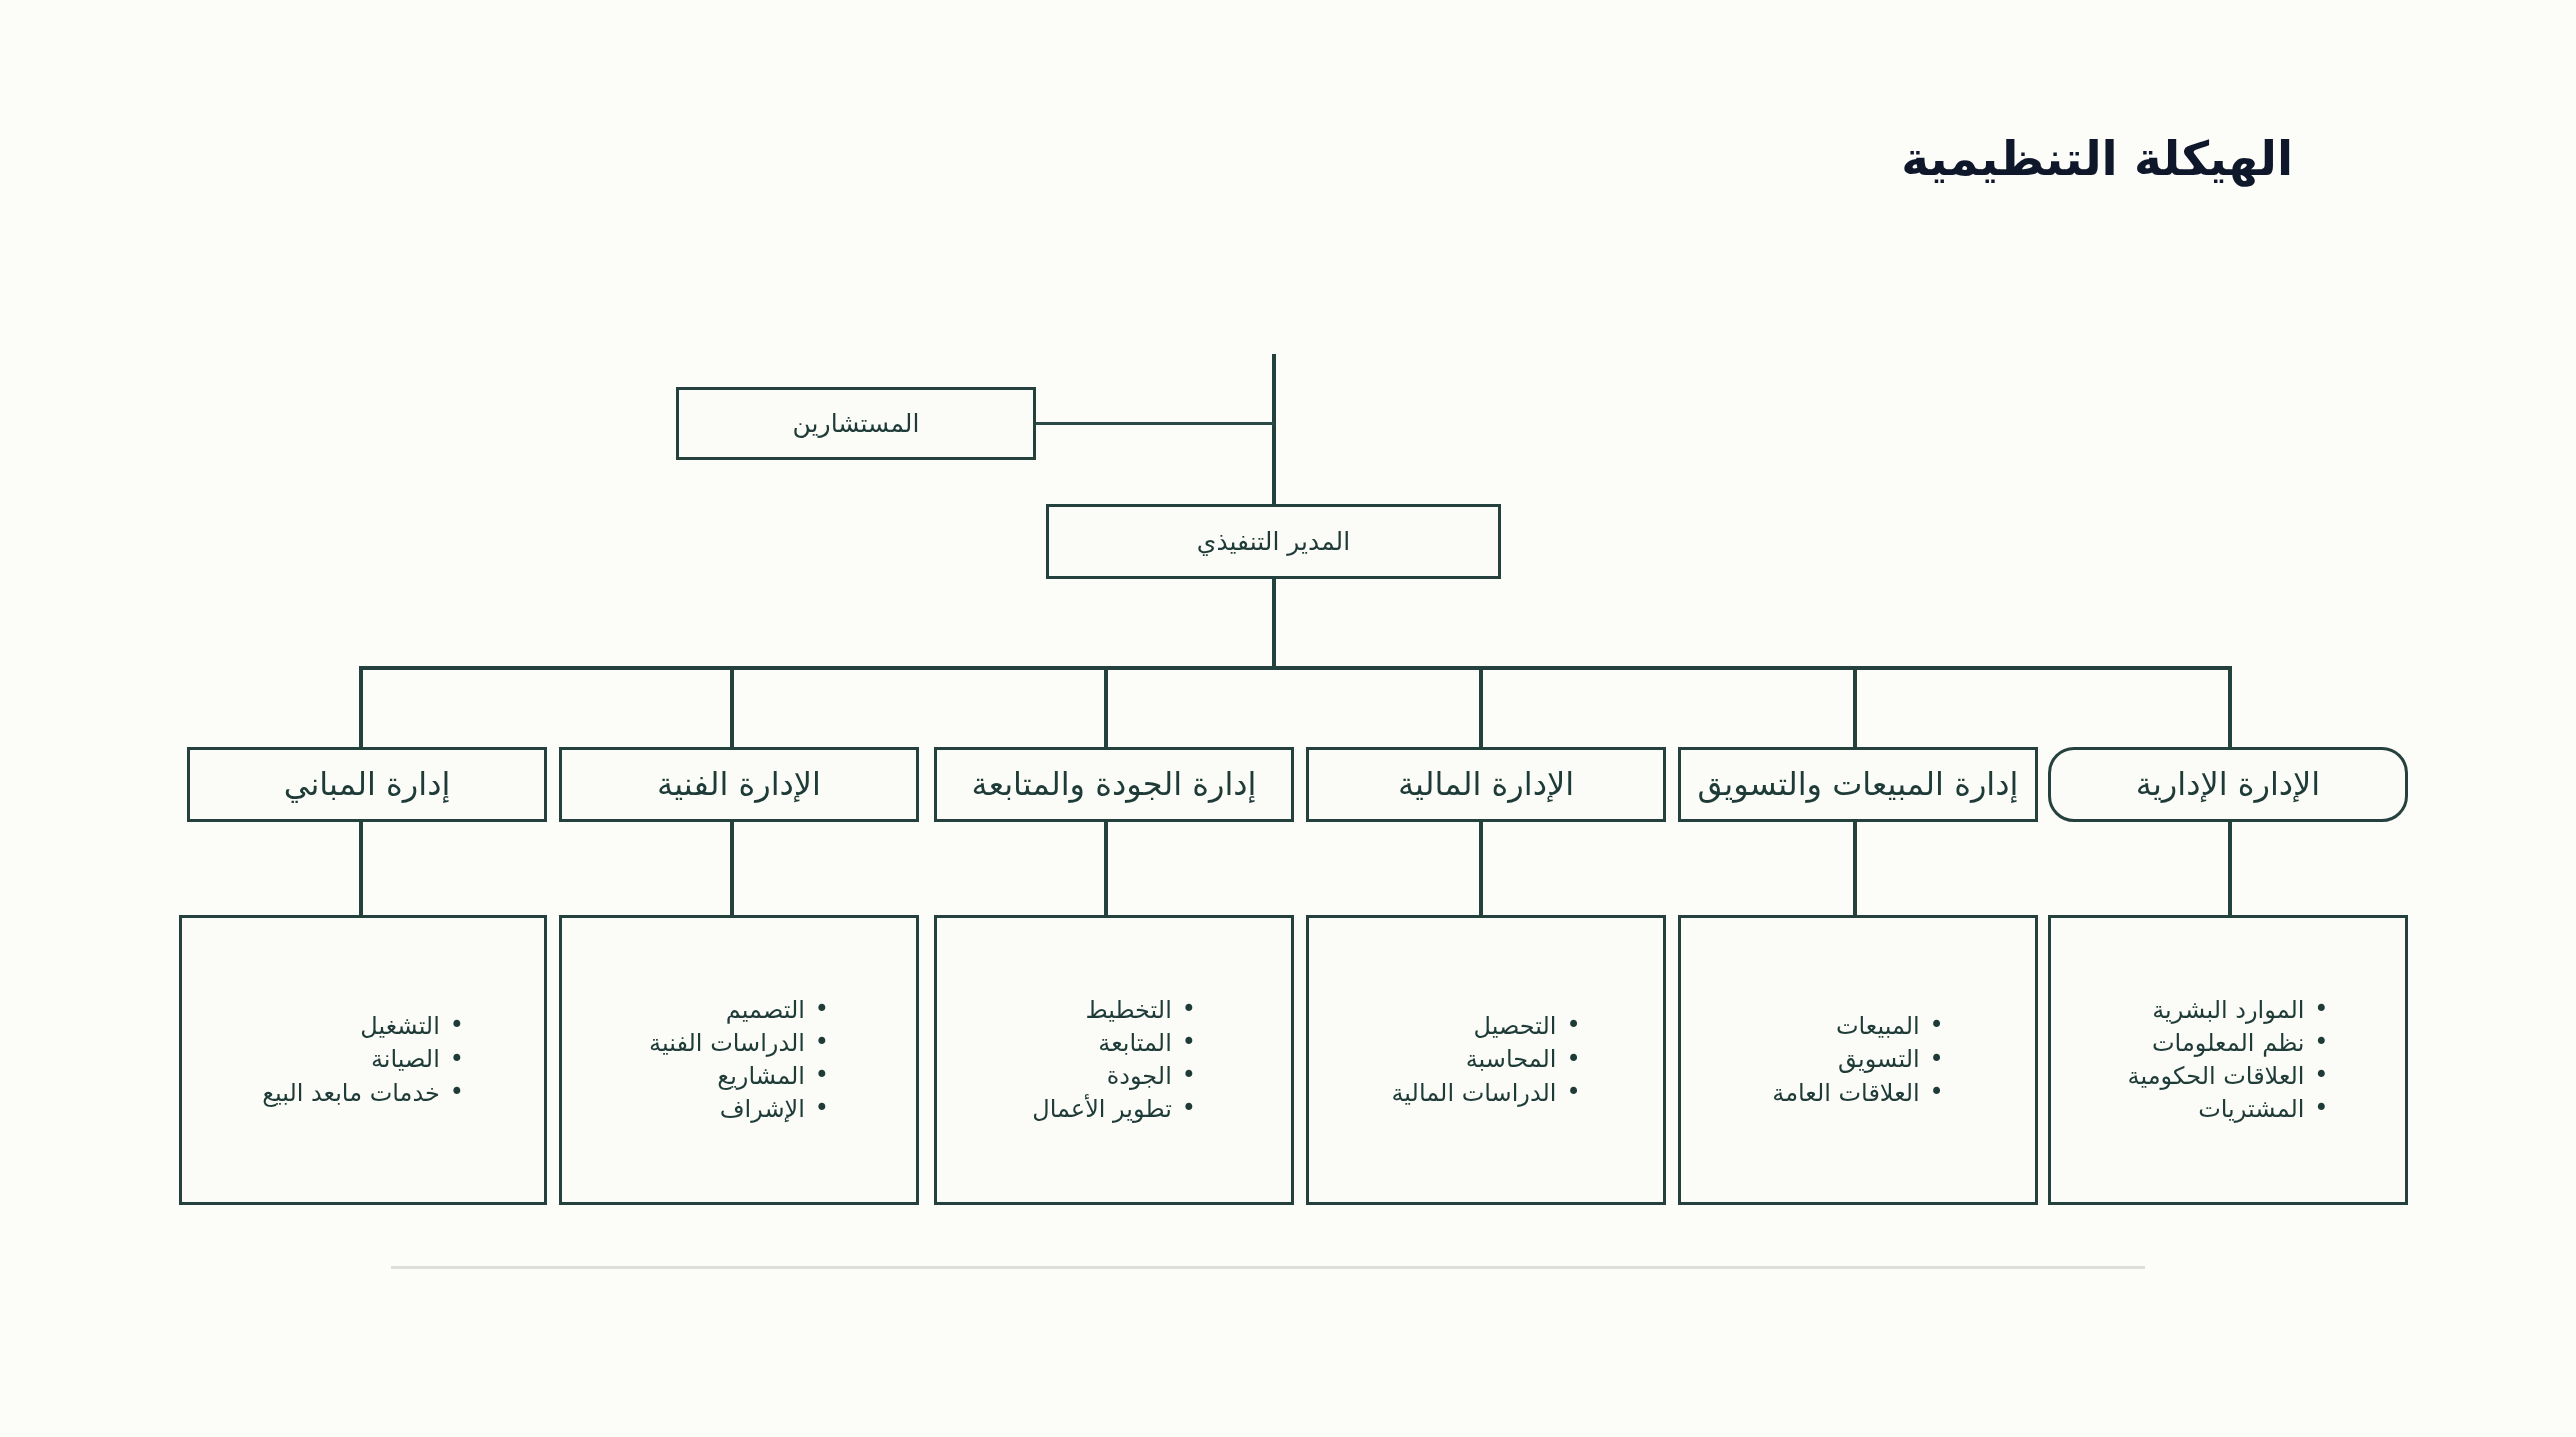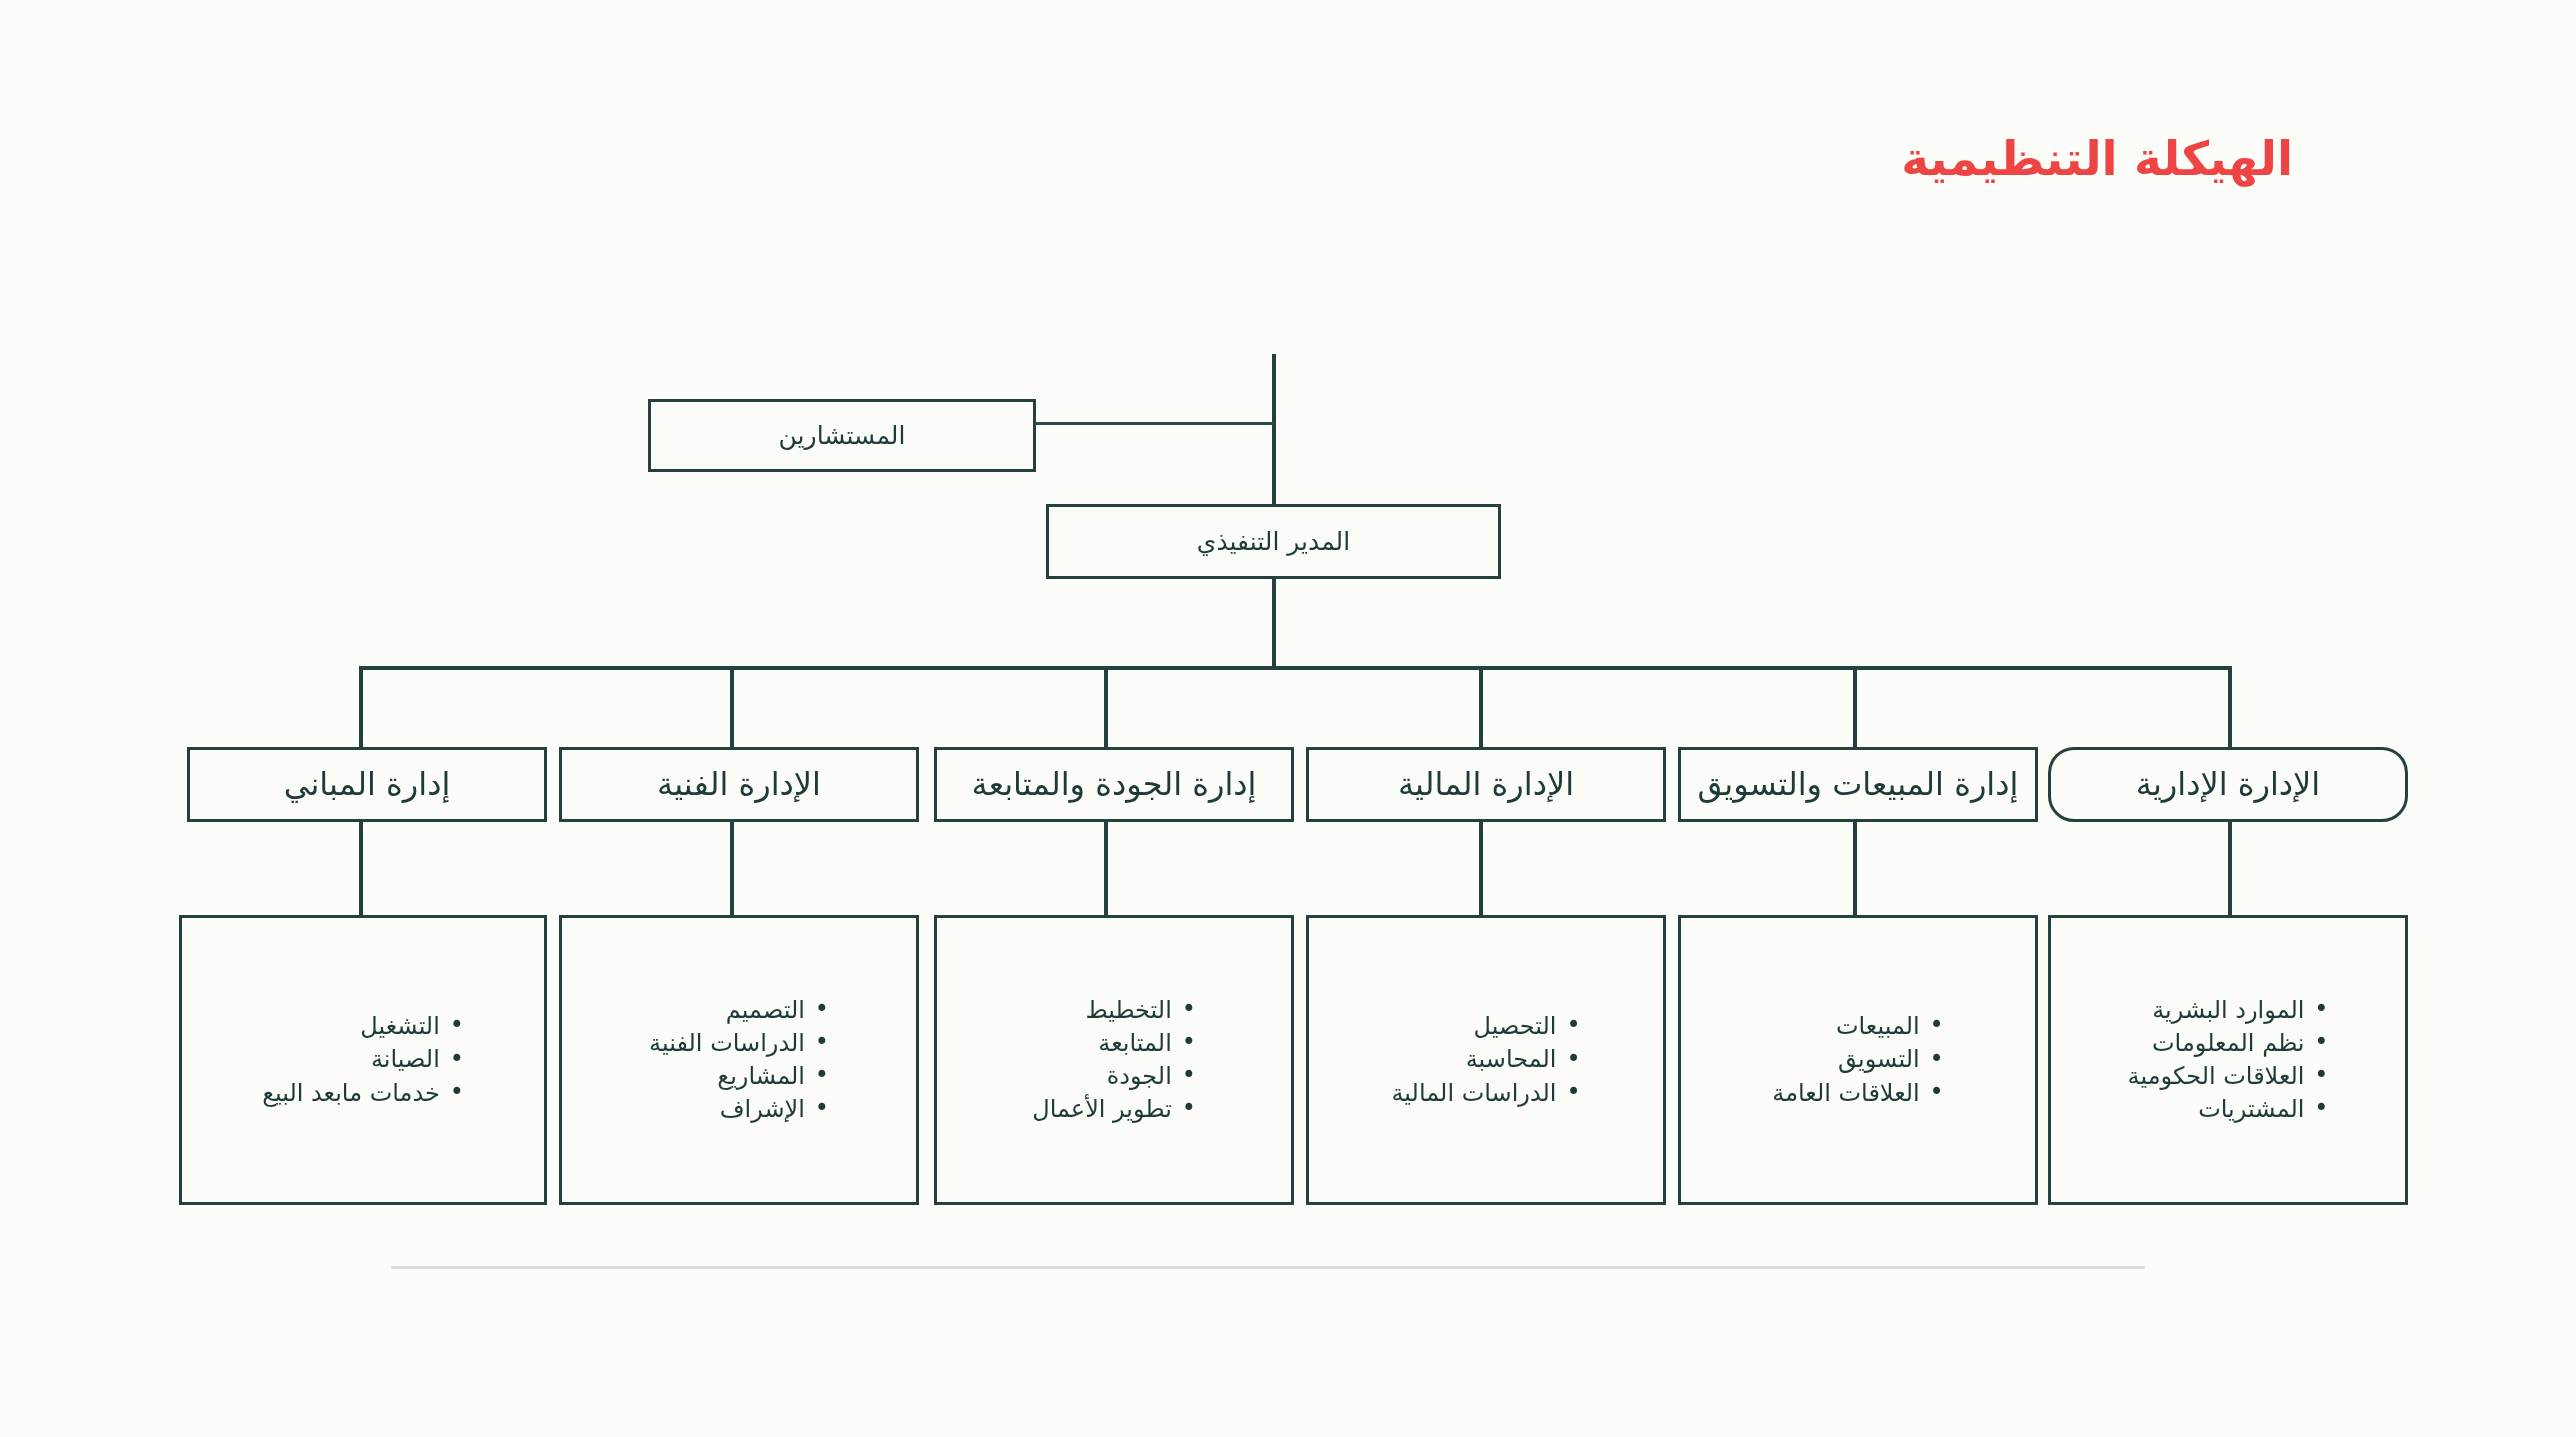--- a/index.html
+++ b/index.html
@@ -20,21 +20,21 @@
     background: #fcfcf9;
   }
 
   
   #chart-title {
     position: absolute;
     top: 133px;
     right: 283px;
     font-size: 47px;
     font-weight: bold;
-    color: #ef4444;
+    color: #0f172a;
     letter-spacing: 0px;
     line-height: 1.1;
     white-space: nowrap;
     direction: rtl;
   }
 
   
   .node {
     position: absolute;
     box-sizing: border-box;
@@ -50,21 +50,21 @@
   }
   .node .node-label {
     font-size: 25px;
     line-height: 1.2;
     padding: 0 9.4px;
     white-space: nowrap;
   }
 
   
   #node-board      { right: 1075px; top: 281px;  width: 455px; height: 73px; }
-  #node-advisors   { right: 1540px; top: 399px;  width: 388px; height: 73px; }
+  #node-advisors   { right: 1540px; top: 387px;  width: 360px; height: 73px; }
   #node-ceo        { right: 1075px; top: 504px;  width: 455px; height: 75px; }
 
   
   .dept {
     top: 747px;
     height: 75px;
   }
   .dept .node-label { font-size: 32px; }  
   
 

